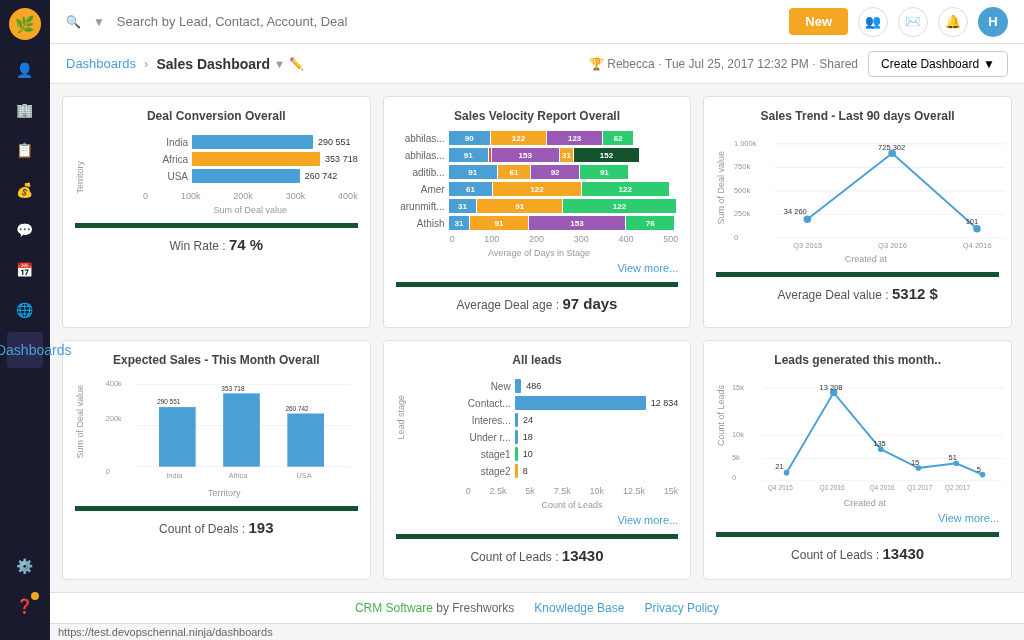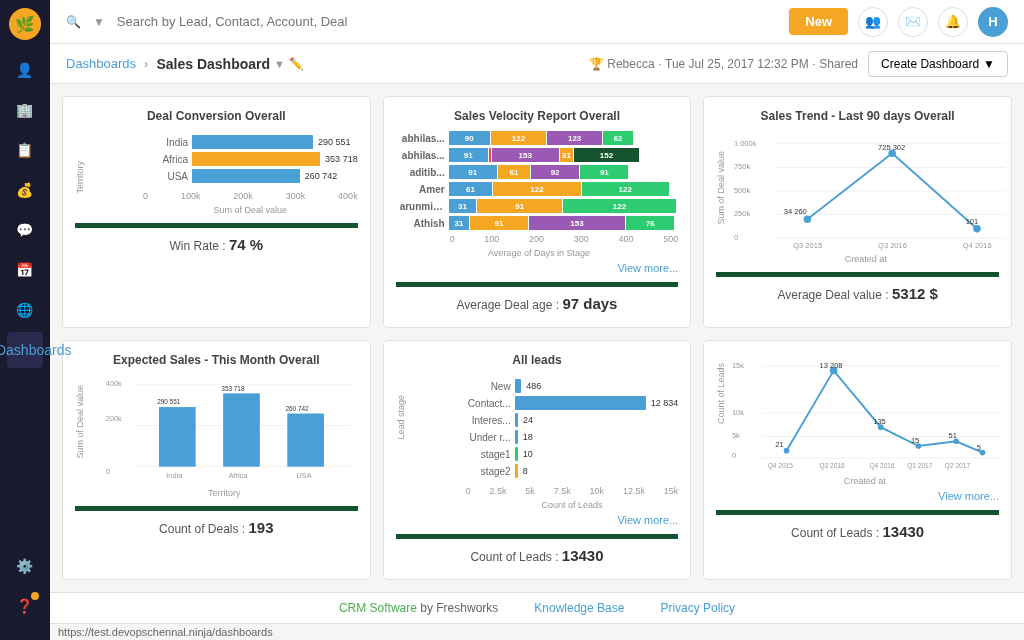--- a/index.html
+++ b/index.html
@@ -47,29 +47,29 @@
     .hbar-chart { display: flex; flex-direction: column; gap: 3px; padding: 4px 0; }
     .hbar-row { display: flex; align-items: center; gap: 4px; }
     .hbar-label { width: 45px; text-align: right; font-size: 10px; color: #666; flex-shrink: 0; }
     .hbar-container { flex: 1; display: flex; align-items: center; gap: 2px; position: relative; }
     .hbar { height: 14px; background: #4a9fd4; border-radius: 1px; display: flex; align-items: center; justify-content: flex-end; padding-right: 3px; }
     .hbar-value { font-size: 9px; color: #333; white-space: nowrap; margin-left: 3px; }
     .axis-label { font-size: 9px; color: #999; text-align: center; margin-top: 4px; }
 
     
     .stacked-row { display: flex; align-items: center; gap: 4px; margin-bottom: 3px; }
-    .stacked-label { width: 45px; text-align: right; font-size: 10px; color: #666; flex-shrink: 0; overflow: hidden; text-overflow: ellipsis; white-space: nowrap; font-weight: bold; }
+    .stacked-label { width: 45px; text-align: right; font-size: 10px; color: #666; flex-shrink: 0; overflow: hidden; text-overflow: ellipsis; white-space: nowrap; }
     .stacked-bars { flex: 1; display: flex; height: 14px; gap: 1px; }
     .sbar { height: 14px; display: flex; align-items: center; justify-content: center; font-size: 8px; color: white; font-weight: bold; min-width: 2px; }
 
     
     .line-chart { width: 100%; height: 120px; }
 
     
-    .page-footer { background: white; border-top: 1px solid #e0e0e0; padding: 8px 16px; text-align: center; font-size: 12px; color: #666; display: flex; justify-content: center; gap: 36px; flex-shrink: 0; }
+    .page-footer { background: white; border-top: 1px solid #e0e0e0; padding: 8px 16px; text-align: center; font-size: 12px; color: #666; display: flex; justify-content: center; gap: 20px; flex-shrink: 0; }
     .footer-link { color: #4a9fd4; cursor: pointer; }
     .footer-link.green { color: #4caf50; }
 
     
     .status-bar { background: #f5f5f5; border-top: 1px solid #ddd; padding: 2px 8px; font-size: 11px; color: #666; flex-shrink: 0; }
 
     .chart-wrapper { position: relative; padding-left: 20px; }
   </style>
 </head>
 <body>
@@ -375,20 +375,21 @@
         </div>
         <div class="axis-label" style="margin-left:50px;">Count of Leads</div>
       </div>
       <div class="view-more">View more...</div>
       <div class="card-footer">
         <span>Count of Leads : </span><strong>13430</strong>
       </div>
     </div>
 
     <div class="card">
+      <div class="card-title">Leads generated this month..</div>
       <div style="position:relative;">
         <div style="font-size:9px;color:#999;writing-mode:vertical-rl;transform:rotate(180deg);position:absolute;left:0;top:10px;">Count of Leads</div>
         <svg viewBox="0 0 300 120" style="width:100%;height:120px;margin-left:14px;">
 
           <text x="2" y="12" font-size="8" fill="#999">15k</text>
           <text x="2" y="62" font-size="8" fill="#999">10k</text>
           <text x="2" y="87" font-size="8" fill="#999">5k</text>
           <text x="2" y="108" font-size="8" fill="#999">0</text>
 
           <line x1="35" y1="10" x2="290" y2="10" stroke="#e0e0e0" stroke-width="0.5"></line>

